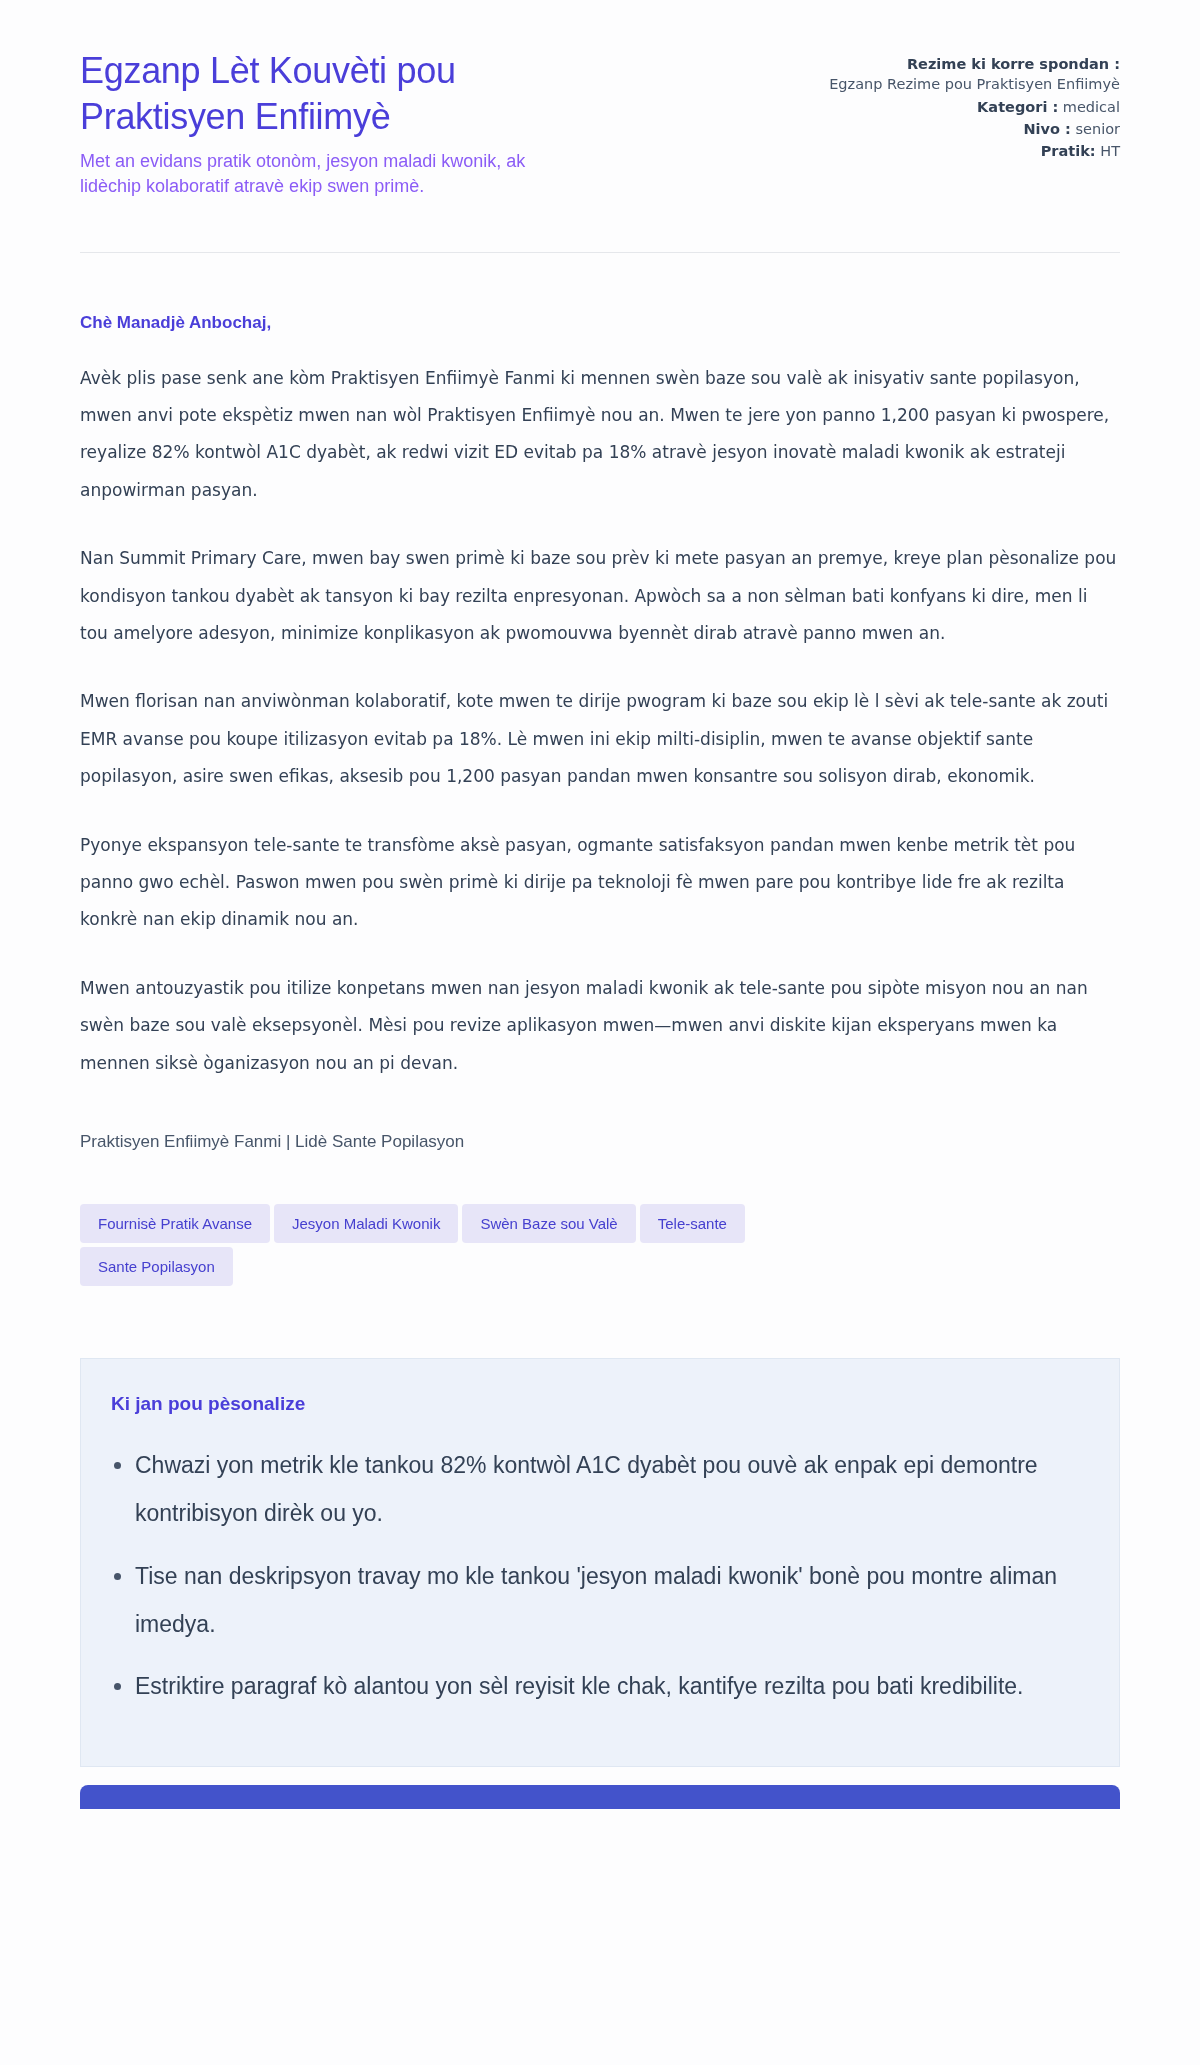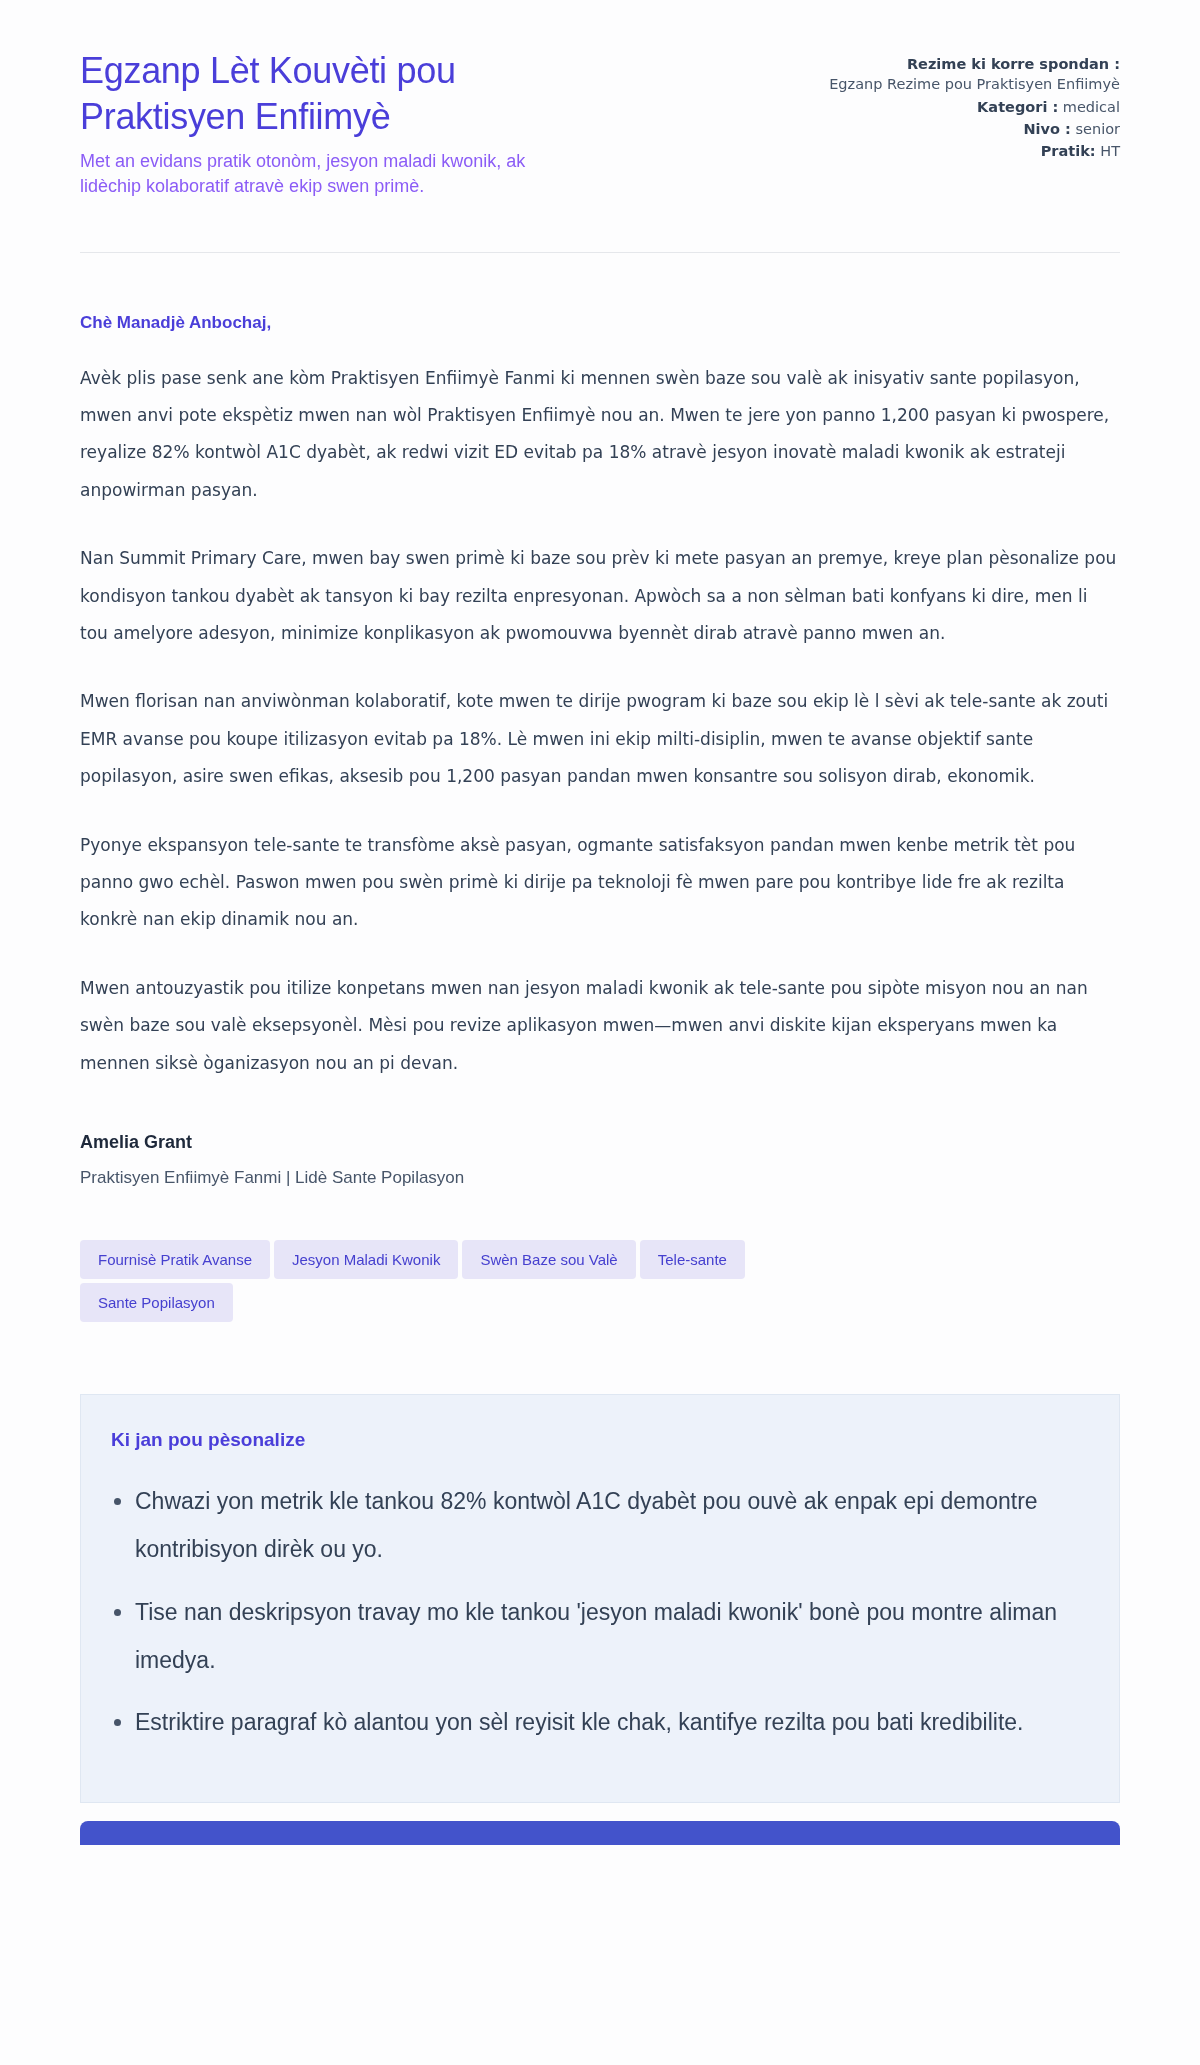--- a/index.html
+++ b/index.html
@@ -85,21 +85,20 @@
 
     <div class="letter">
       <div class="greeting">Chè Manadjè Anbochaj,</div>
       <p class="para first">Avèk plis pase senk ane kòm Praktisyen Enfiimyè Fanmi ki mennen swèn baze sou valè ak inisyativ sante popilasyon, mwen anvi pote ekspètiz mwen nan wòl Praktisyen Enfiimyè nou an. Mwen te jere yon panno 1,200 pasyan ki pwospere, reyalize 82% kontwòl A1C dyabèt, ak redwi vizit ED evitab pa 18% atravè jesyon inovatè maladi kwonik ak estrateji anpowirman pasyan.</p>
       <p class="para">Nan Summit Primary Care, mwen bay swen primè ki baze sou prèv ki mete pasyan an premye, kreye plan pèsonalize pou kondisyon tankou dyabèt ak tansyon ki bay rezilta enpresyonan. Apwòch sa a non sèlman bati konfyans ki dire, men li tou amelyore adesyon, minimize konplikasyon ak pwomouvwa byennèt dirab atravè panno mwen an.</p>
       <p class="para">Mwen florisan nan anviwònman kolaboratif, kote mwen te dirije pwogram ki baze sou ekip lè l sèvi ak tele-sante ak zouti EMR avanse pou koupe itilizasyon evitab pa 18%. Lè mwen ini ekip milti-disiplin, mwen te avanse objektif sante popilasyon, asire swen efikas, aksesib pou 1,200 pasyan pandan mwen konsantre sou solisyon dirab, ekonomik.</p>
       <p class="para">Pyonye ekspansyon tele-sante te transfòme aksè pasyan, ogmante satisfaksyon pandan mwen kenbe metrik tèt pou panno gwo echèl. Paswon mwen pou swèn primè ki dirije pa teknoloji fè mwen pare pou kontribye lide fre ak rezilta konkrè nan ekip dinamik nou an.</p>
       <p class="para">Mwen antouzyastik pou itilize konpetans mwen nan jesyon maladi kwonik ak tele-sante pou sipòte misyon nou an nan swèn baze sou valè eksepsyonèl. Mèsi pou revize aplikasyon mwen—mwen anvi diskite kijan eksperyans mwen ka mennen siksè òganizasyon nou an pi devan.</p>
 
       <div class="signature">
-        <div class="sig-name">Amelia Grant</div>
         <div class="sig-role">Praktisyen Enfiimyè Fanmi | Lidè Sante Popilasyon</div>
       </div>
     </div>
 
     <div class="tags">
       <span class="chip">Fournisè Pratik Avanse</span>
       <span class="chip">Jesyon Maladi Kwonik</span>
       <span class="chip">Swèn Baze sou Valè</span>
       <span class="chip">Tele-sante</span>
       <span class="chip">Sante Popilasyon</span>

